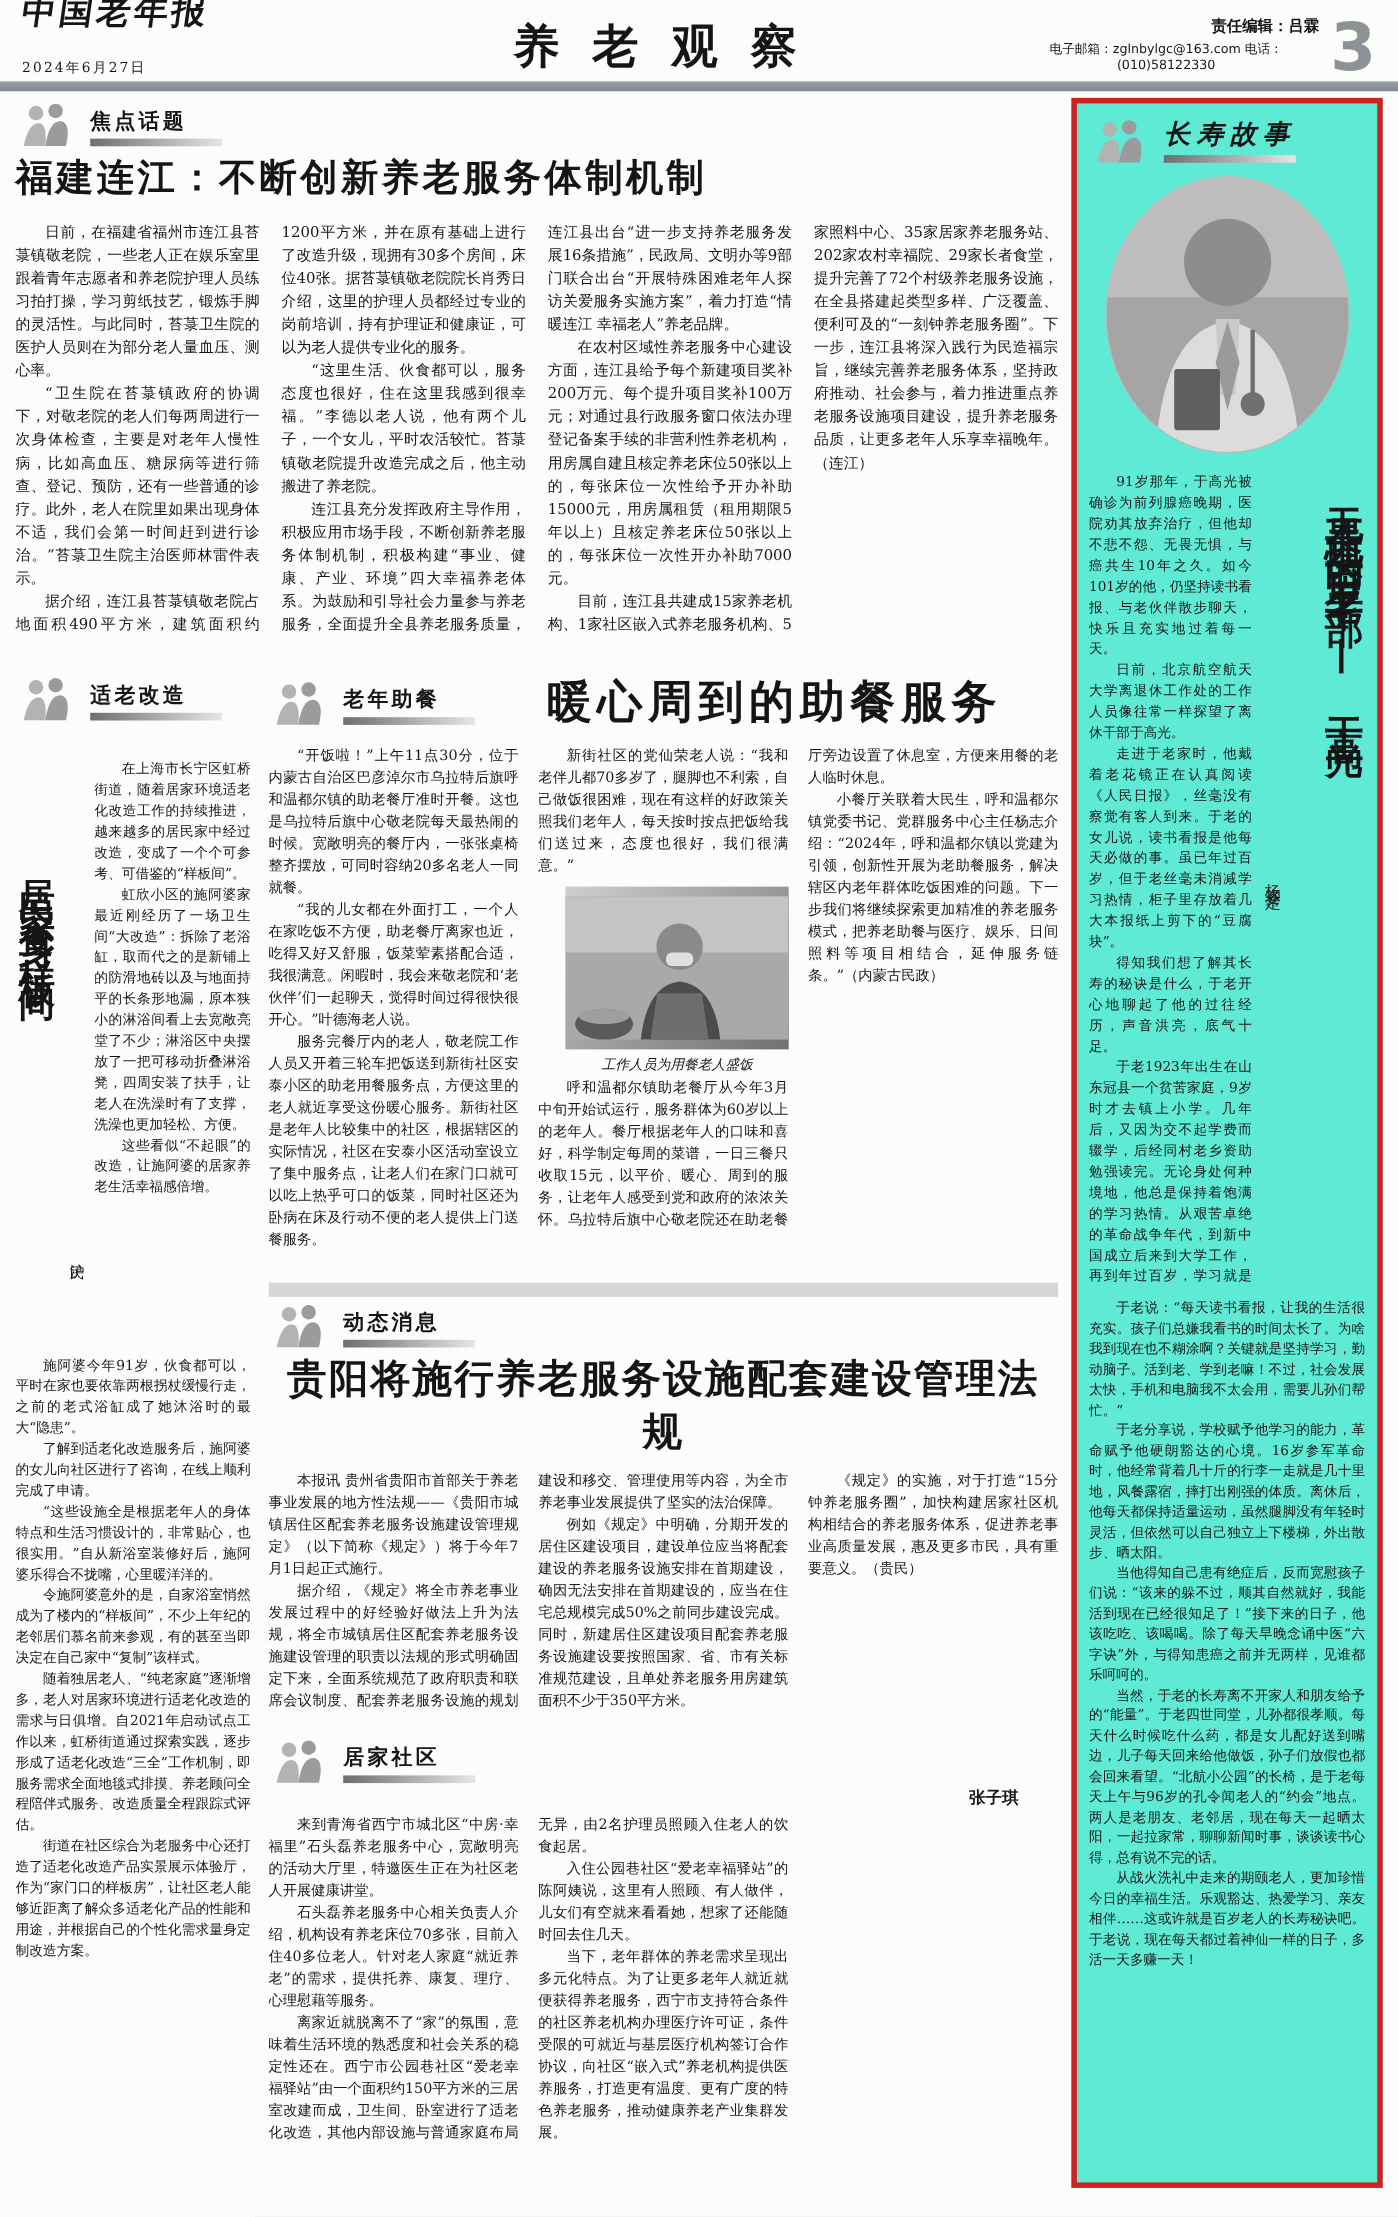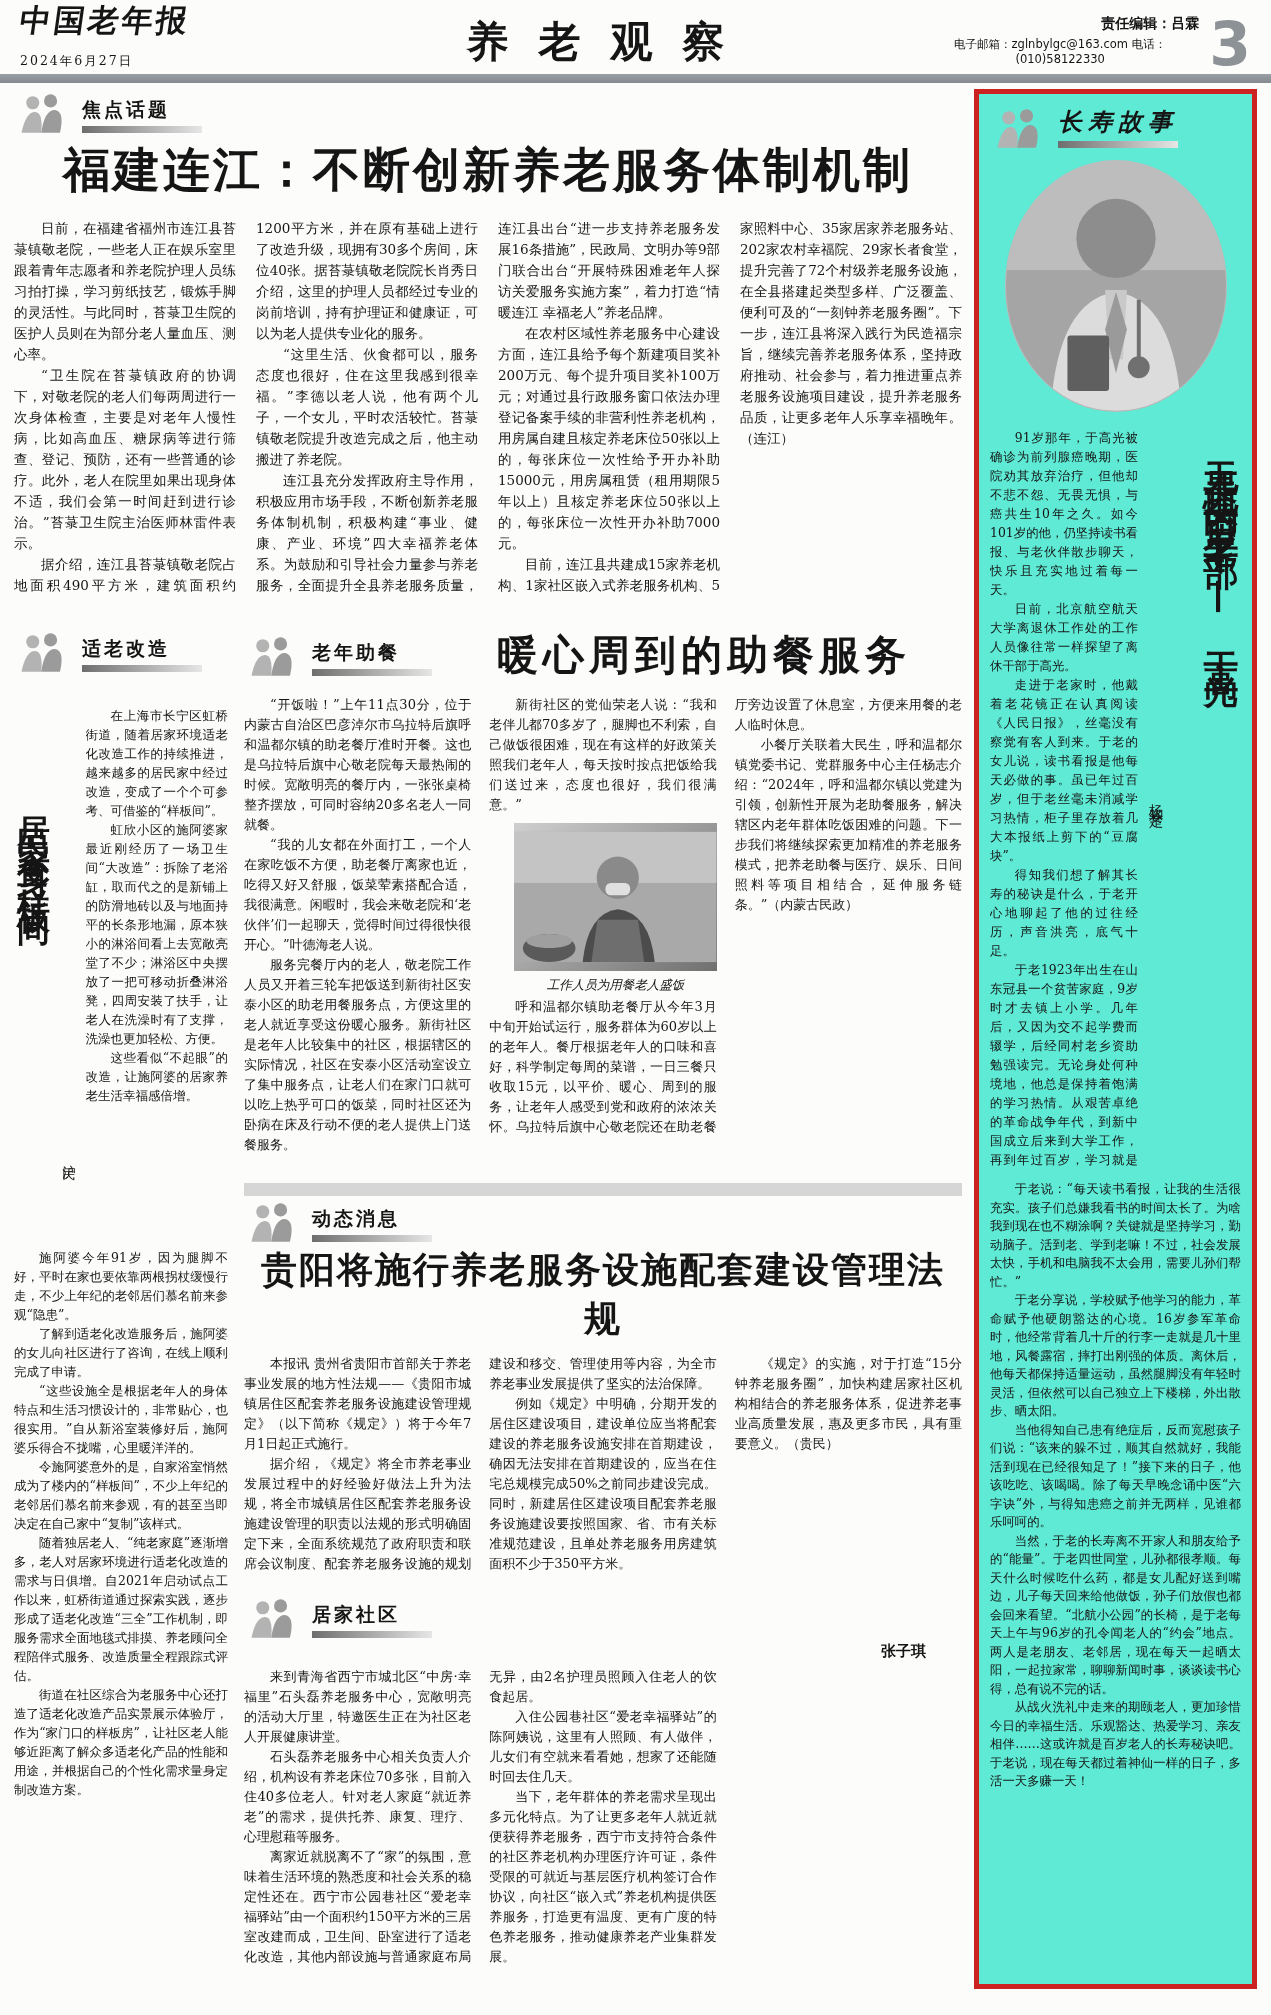--- a/index.html
+++ b/index.html
@@ -6,21 +6,21 @@
   body { background:#e8e8e4; font-family:"DejaVu Serif", serif; }
   .page { width:1271px; height:2015px; background:#fcfcfa; margin:0 auto; position:relative;
           overflow:hidden; color:#151515; }
 
   
   .masthead { display:flex; justify-content:space-between; align-items:flex-end;
               padding:12px 20px 4px 20px; height:74px; }
   .logo-block { width:250px; }
   .paper-logo { font-size:31px; font-weight:900; letter-spacing:3px;
                 transform:skewX(-8deg); font-family:"DejaVu Serif",serif; }
-  .paper-date { font-size:12.5px; letter-spacing:2px; margin-top:11px; }
+  .paper-date { font-size:12.5px; letter-spacing:2px; margin-top:21px; }
   .mast-center { flex:1; text-align:center; }
   .mast-title { font-family:"DejaVu Sans",sans-serif; font-size:42px; font-weight:900;
                 letter-spacing:30px; padding-left:30px; }
   .mast-right { width:330px; display:flex; align-items:flex-end; justify-content:flex-end; gap:10px; }
   .mast-right-text { text-align:right; padding-bottom:4px; }
   .mast-editor { font-size:14px; font-weight:bold; font-family:"DejaVu Sans",sans-serif; }
   .mast-contact { font-size:11.5px; margin-top:4px; font-family:"DejaVu Sans",sans-serif;text-align:center; }
   .page-num { font-size:60px; line-height:0.85; font-weight:900; color:#8d9297;
               font-family:"DejaVu Sans",sans-serif; }
   .mast-bar { height:9px; background:linear-gradient(#9aa0a5,#83898e); margin-bottom:6px; }
@@ -35,21 +35,21 @@
   .badge-text { display:flex; flex-direction:column; gap:3px; padding-bottom:2px; }
   .badge-label { font-family:"DejaVu Sans",sans-serif; font-weight:bold; font-size:19px;
                  letter-spacing:3px; }
   .badge-label.script { font-family:"DejaVu Serif",serif; font-style:italic; font-size:24px;
                         font-weight:bold; letter-spacing:6px; }
   .badge-bar { height:7px; width:120px; background:linear-gradient(to right,#6e6e6e,#e6e6e6); }
 
   p { text-indent:2em; margin:0; }
 
   
-  .focus-headline { text-align:center; font-size:47px; font-weight:900; letter-spacing:3px;
+  .focus-headline { text-align:left; font-size:34px; font-weight:900; letter-spacing:3px;
                     margin:4px 0 16px 0; }
   .focus-body { column-count:4; column-gap:20px; column-fill:auto; height:396px; overflow:hidden;
                 font-size:13.5px; line-height:21px; text-align:justify; }
 
   .middle-row { display:flex; gap:16px; margin-top:14px; flex:1; min-height:0; }
 
   
   .reno { width:214px; flex:none; display:flex; flex-direction:column; overflow:hidden; }
   .reno-top { display:flex; gap:7px; height:560px; overflow:hidden; margin-top:4px; }
   .reno-title { writing-mode:vertical-rl; font-size:33px; font-weight:900; letter-spacing:12px;
@@ -179,21 +179,21 @@
           <div class="reno-top">
             <div class="reno-title">居民家变身『样板间』</div>
             <div class="reno-byline">沪民</div>
             <div class="reno-narrow">
                 <p>在上海市长宁区虹桥街道，随着居家环境适老化改造工作的持续推进，越来越多的居民家中经过改造，变成了一个个可参考、可借鉴的“样板间”。</p>
                 <p>虹欣小区的施阿婆家最近刚经历了一场卫生间“大改造”：拆除了老浴缸，取而代之的是新铺上的防滑地砖以及与地面持平的长条形地漏，原本狭小的淋浴间看上去宽敞亮堂了不少；淋浴区中央摆放了一把可移动折叠淋浴凳，四周安装了扶手，让老人在洗澡时有了支撑，洗澡也更加轻松、方便。</p>
                 <p>这些看似“不起眼”的改造，让施阿婆的居家养老生活幸福感倍增。</p>
               </div>
           </div>
           <div class="reno-rest">
-              <p>施阿婆今年91岁，因为腿脚不好，平时在家也要依靠两根拐杖缓慢行走，不少上年纪的老邻居们慕名前来参观“隐患”。</p>
+              <p>施阿婆今年91岁，伙食都可以，平时在家也要依靠两根拐杖缓慢行走，之前的老式浴缸成了她沐浴时的最大“隐患”。</p>
               <p>了解到适老化改造服务后，施阿婆的女儿向社区进行了咨询，在线上顺利完成了申请。</p>
               <p>“这些设施全是根据老年人的身体特点和生活习惯设计的，非常贴心，也很实用。”自从新浴室装修好后，施阿婆乐得合不拢嘴，心里暖洋洋的。</p>
               <p>令施阿婆意外的是，自家浴室悄然成为了楼内的“样板间”，不少上年纪的老邻居们慕名前来参观，有的甚至当即决定在自己家中“复制”该样式。</p>
               <p>随着独居老人、“纯老家庭”逐渐增多，老人对居家环境进行适老化改造的需求与日俱增。自2021年启动试点工作以来，虹桥街道通过探索实践，逐步形成了适老化改造“三全”工作机制，即服务需求全面地毯式排摸、养老顾问全程陪伴式服务、改造质量全程跟踪式评估。</p>
               <p>街道在社区综合为老服务中心还打造了适老化改造产品实景展示体验厅，作为“家门口的样板房”，让社区老人能够近距离了解众多适老化产品的性能和用途，并根据自己的个性化需求量身定制改造方案。</p>
             </div>
         </aside>
 
         <div class="center-region">
 

